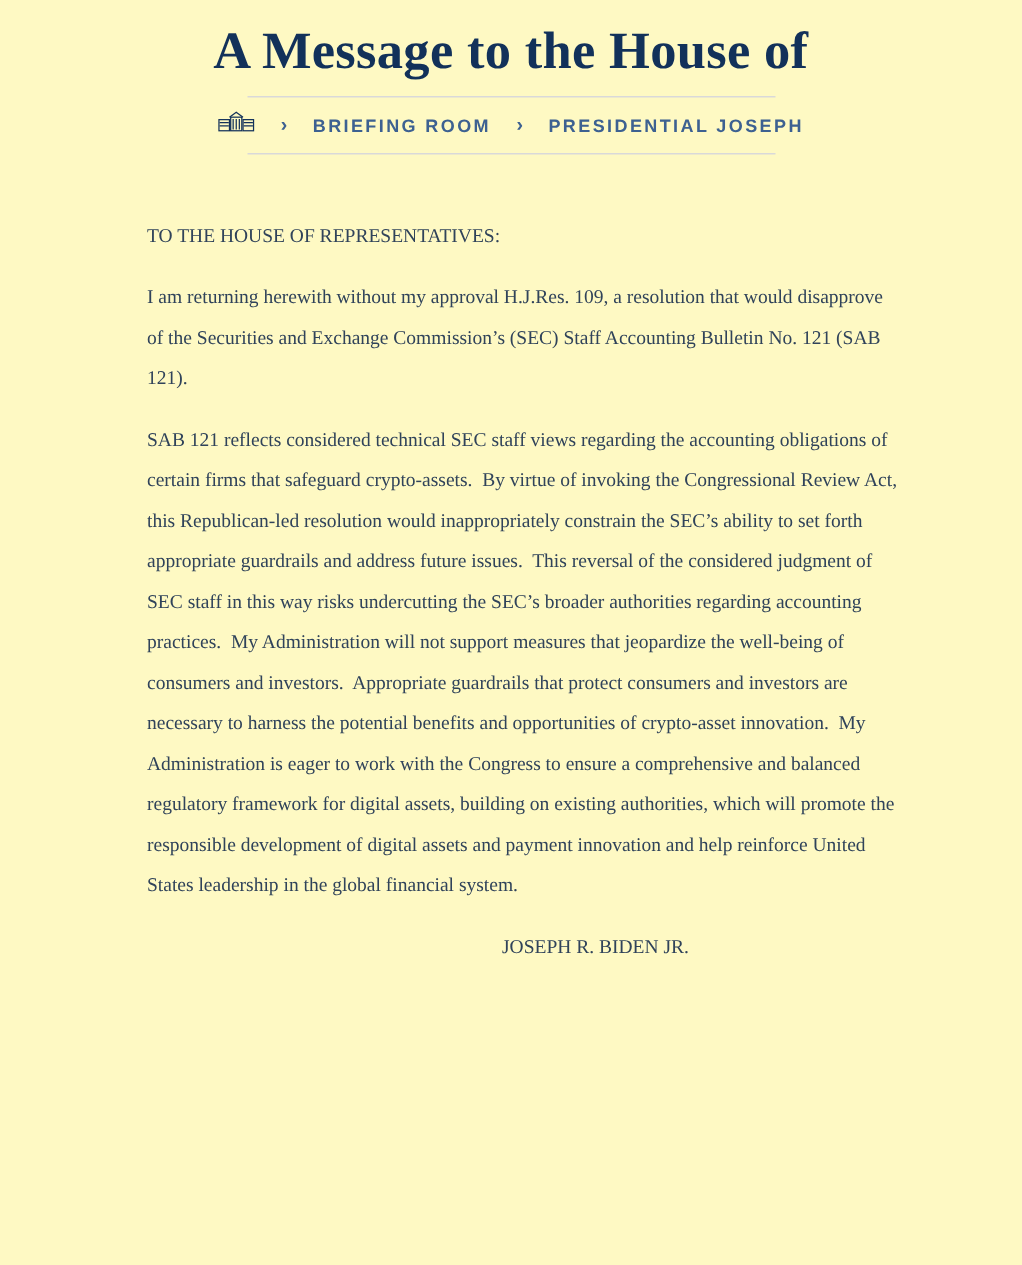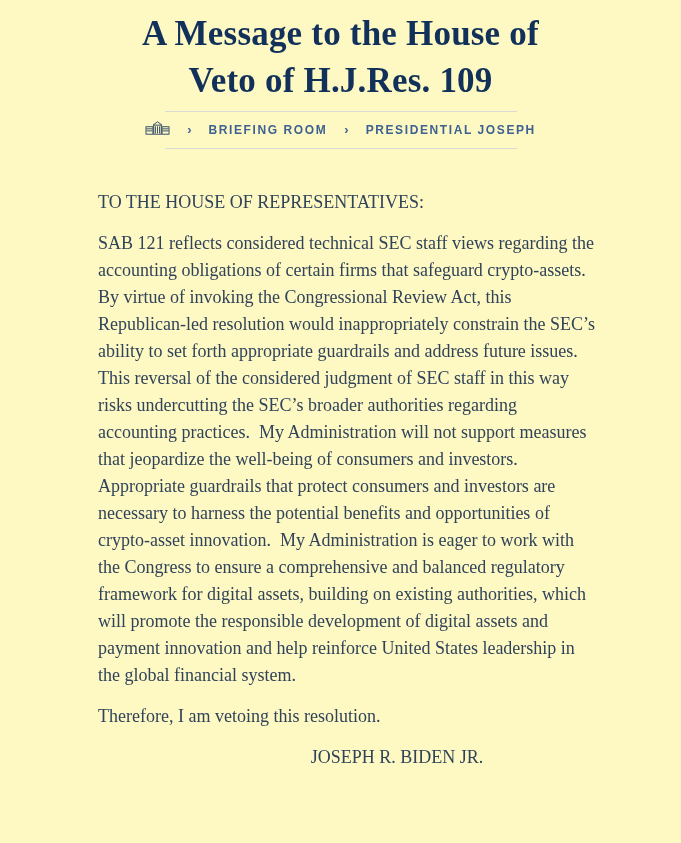--- a/index.html
+++ b/index.html
@@ -60,38 +60,37 @@
     line-height: 1;
     font-weight: 700;
     transform: translateY(-1px);
   }
   
   .letter {
     margin: 40px 0 0 98px;
     width: 502px;
     color: #30435a;
     font-family: "Liberation Serif", serif;
-    font-size: 18px;
+    font-size: 13px;
     line-height: 27px;
   }
   .para {
     white-space: pre-wrap;
     margin-bottom: 14px;
   }
   .para:last-child { margin-bottom: 0; text-align: center; }
   .signature-line { padding-left: 96px; }
 </style>
 </head>
 <body>
 
 <div class="page">
 
   <h1 class="page-title">
     <div>A Message to the House of</div>
-    <div>Veto of H.J.Res. 109</div>
   </h1>
 
   <nav class="breadcrumb">
     <span class="crumb-home">
       <span>
         <svg width="25" height="14" viewBox="0 0 30 17" aria-hidden="true">
           <g stroke="#12315a" stroke-width="1" fill="none">
             <rect x="1" y="7" width="8.5" height="9"></rect>
             <rect x="20.5" y="7" width="8.5" height="9"></rect>
             <rect x="10.5" y="5" width="9" height="11"></rect>
@@ -108,19 +107,19 @@
       </span>
     </span>
     <span class="crumb-sep">›</span>
     <a class="crumb-link">BRIEFING ROOM</a>
     <span class="crumb-sep">›</span>
     <a class="crumb-link">PRESIDENTIAL JOSEPH</a>
   </nav>
 
   <main class="letter">
     <p class="para">TO THE HOUSE OF REPRESENTATIVES:</p>
+    <p class="para">I am returning herewith without my approval H.J.Res. 109, a resolution that would disapprove of the Securities and Exchange Commission’s (SEC) Staff Accounting Bulletin No. 121 (SAB 121).</p>
     <p class="para">SAB 121 reflects considered technical SEC staff views regarding the accounting obligations of certain firms that safeguard crypto-assets.  By virtue of invoking the Congressional Review Act, this Republican-led resolution would inappropriately constrain the SEC’s ability to set forth appropriate guardrails and address future issues.  This reversal of the considered judgment of SEC staff in this way risks undercutting the SEC’s broader authorities regarding accounting practices.  My Administration will not support measures that jeopardize the well-being of consumers and investors.  Appropriate guardrails that protect consumers and investors are necessary to harness the potential benefits and opportunities of crypto-asset innovation.  My Administration is eager to work with the Congress to ensure a comprehensive and balanced regulatory framework for digital assets, building on existing authorities, which will promote the responsible development of digital assets and payment innovation and help reinforce United States leadership in the global financial system.</p>
-    <p class="para">Therefore, I am vetoing this resolution.</p>
     <p class="para signature-line">JOSEPH R. BIDEN JR.</p>
 
   </main>
 
 </div>
 
 </body></html>

